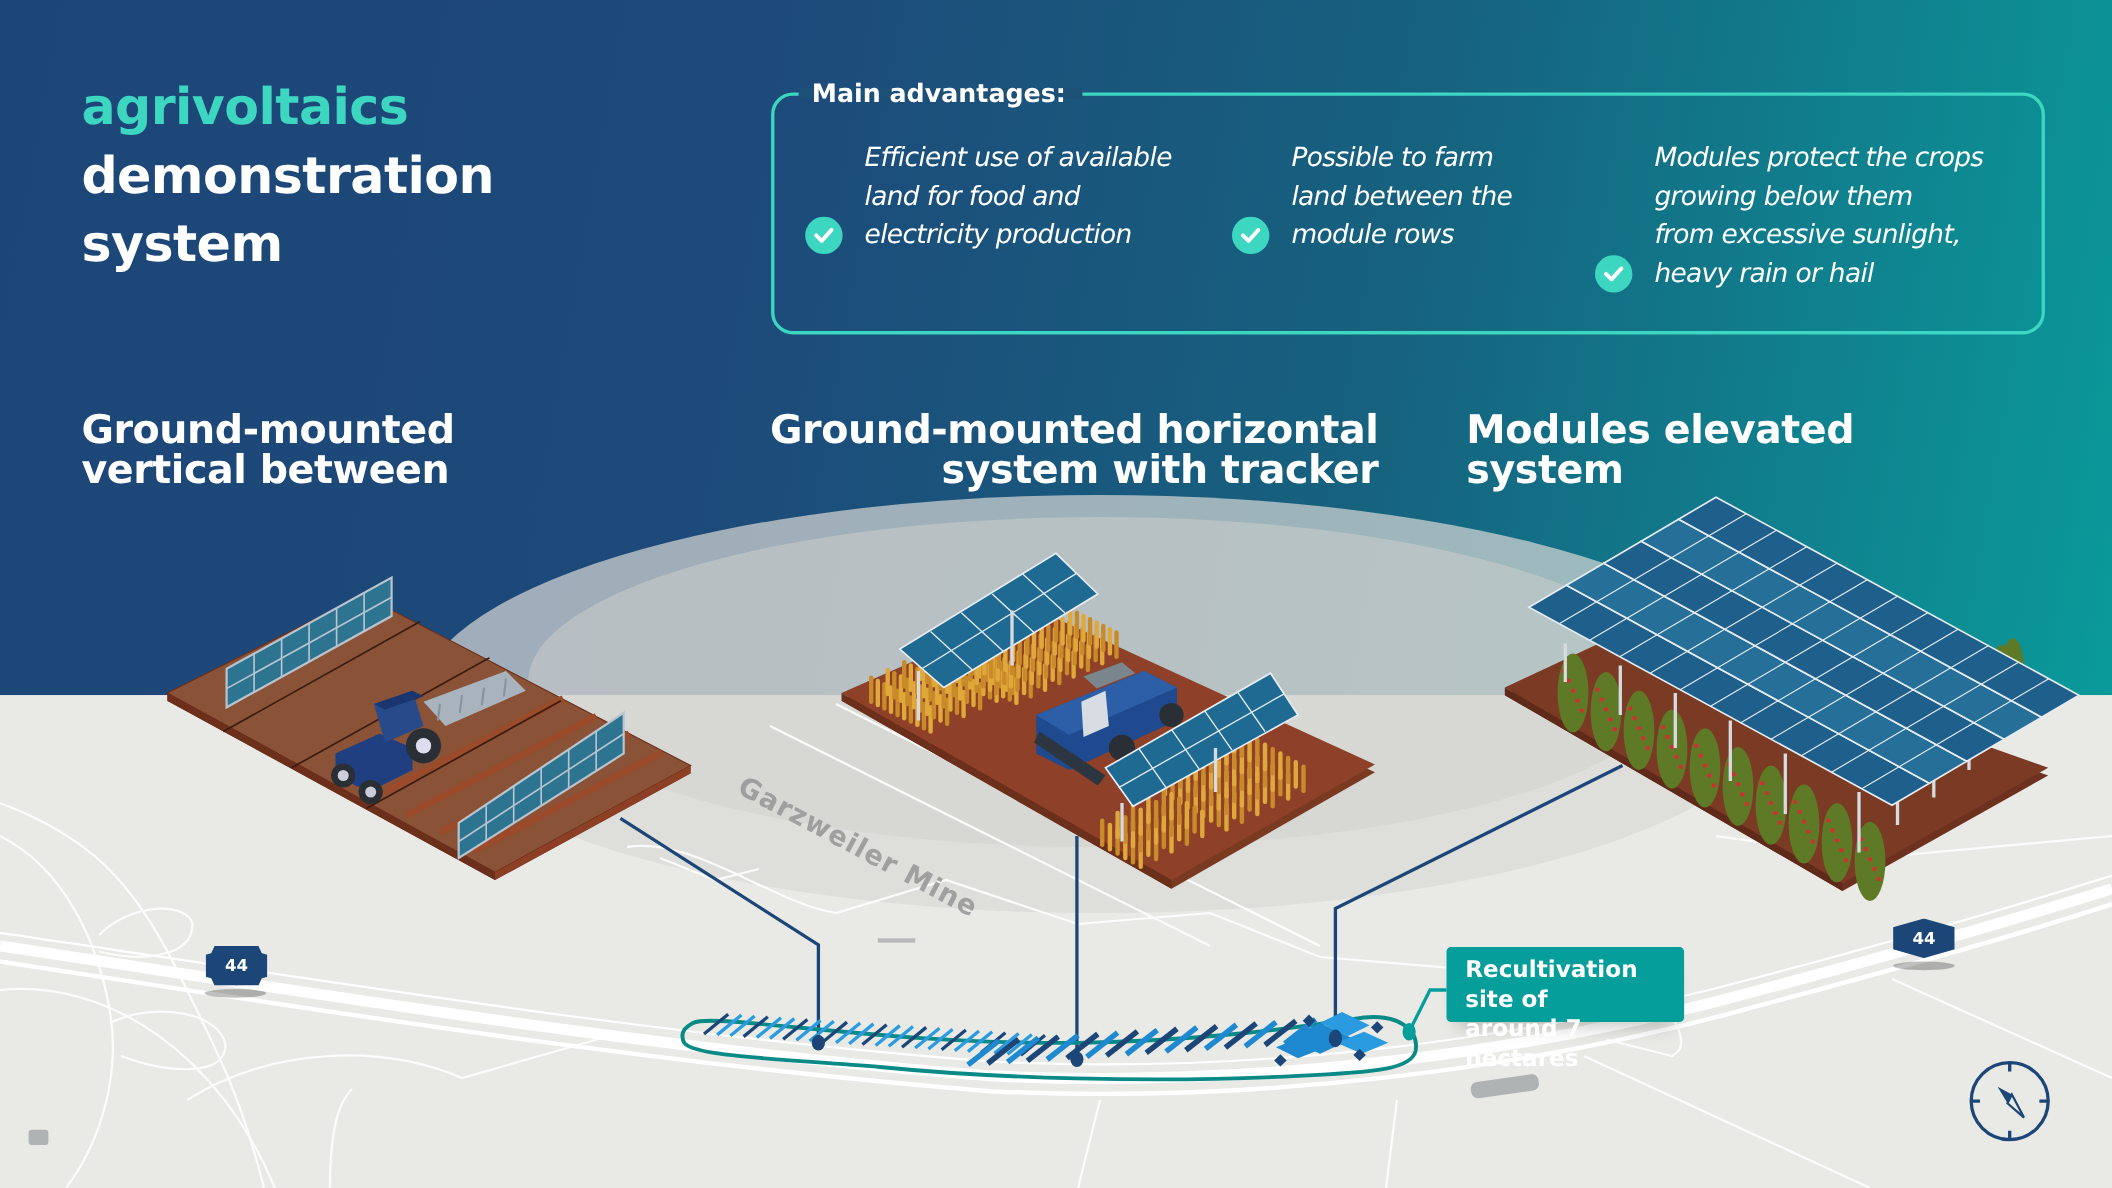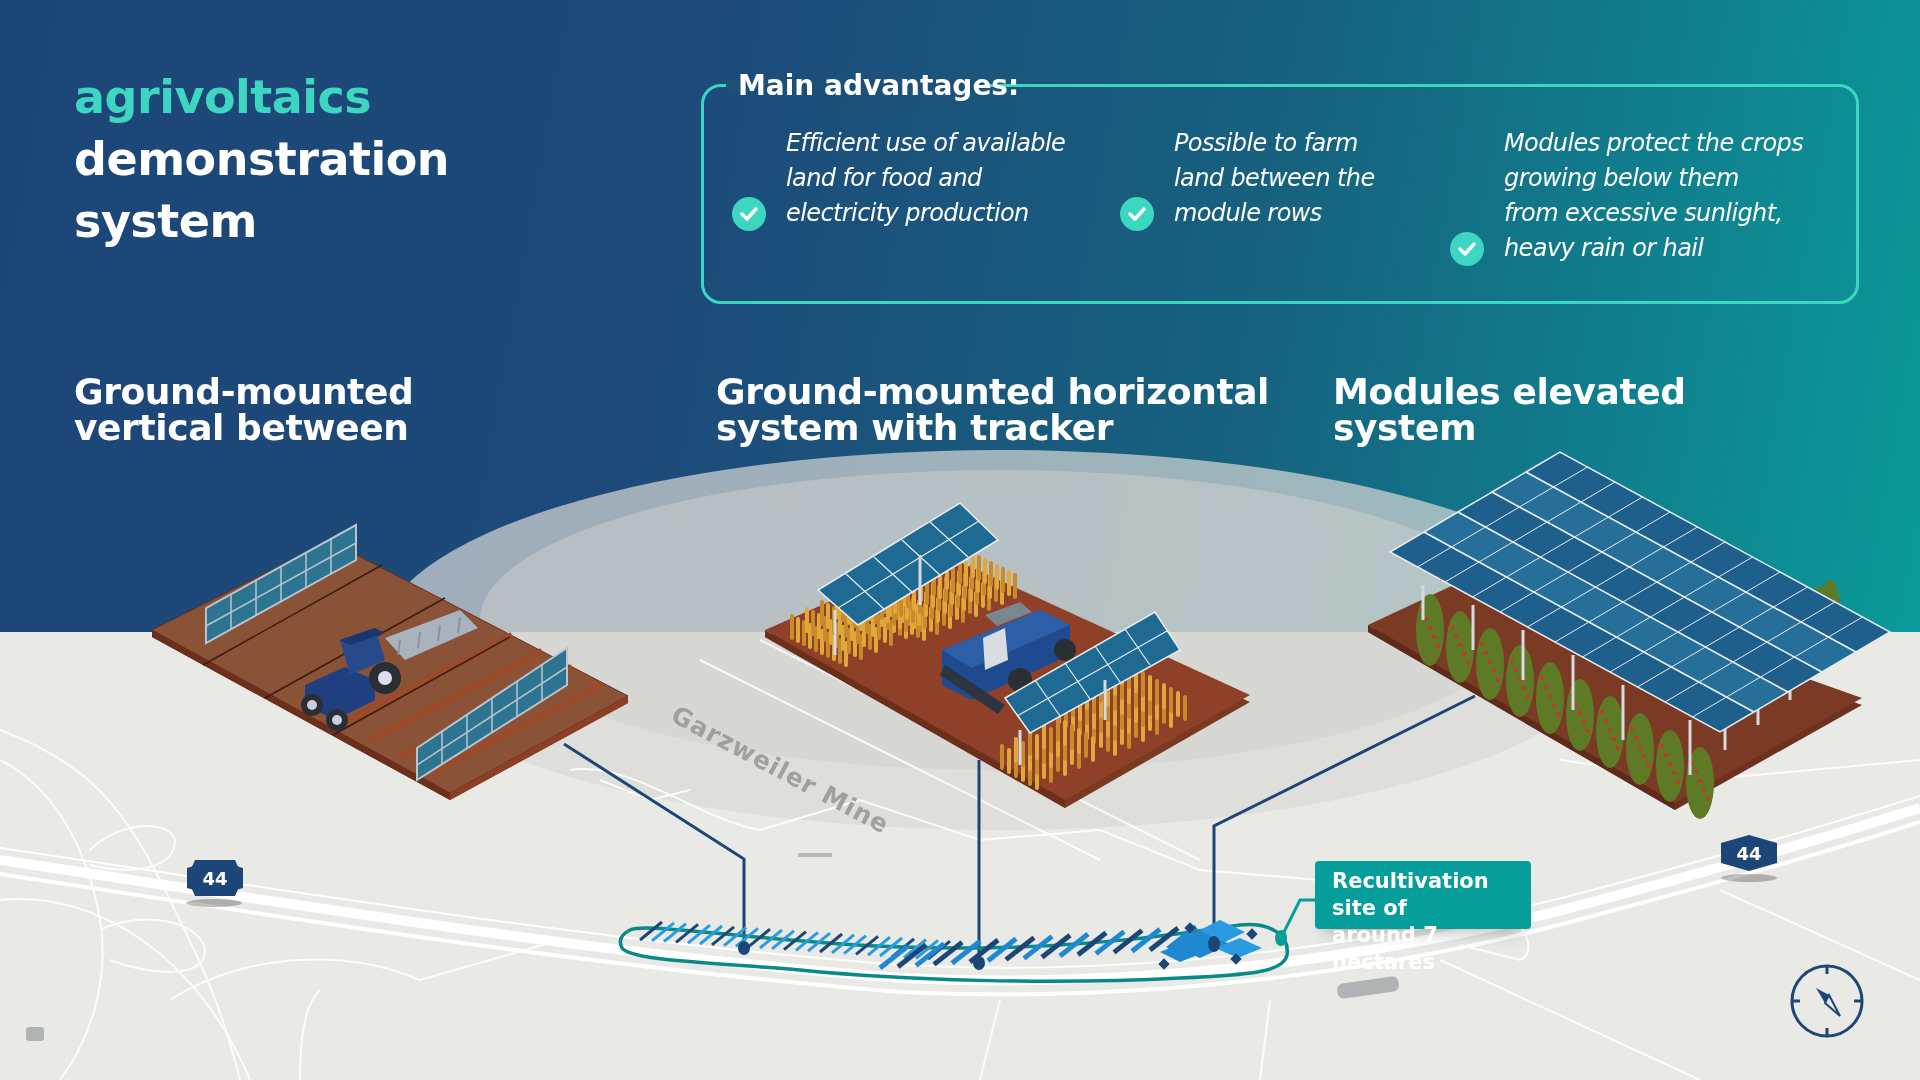--- a/index.html
+++ b/index.html
@@ -3,29 +3,29 @@
 <meta charset="utf-8">
 <style>
   html,body{margin:0;padding:0;}
   body{width:1920px;height:1080px;position:relative;overflow:hidden;font-family:"DejaVu Sans",sans-serif;background:#e8e8e5;}
   .top-band{position:absolute;left:0;top:0;width:1920px;height:632px;background:linear-gradient(100deg,#1c4677 0%,#1d4a7a 35%,#16627f 65%,#0a9a9a 100%);}
   .map{position:absolute;left:0;top:632px;width:1920px;height:448px;background:#e9e9e6;}
   .title{position:absolute;left:74px;top:66px;font-family:"DejaVu Sans",sans-serif;font-weight:bold;font-size:46px;line-height:62px;letter-spacing:-0.5px;}
   .title .accent{color:#3dd6c0;display:block;}
   .title .white{color:#ffffff;display:block;}
   .adv-box{position:absolute;left:701px;top:84px;width:1158px;height:220px;border:3px solid #3dd6c0;border-radius:20px;box-sizing:border-box;}
-  .adv-heading{position:absolute;left:730px;top:68px;padding:0 10px 0 8px;color:#fff;font-weight:bold;font-size:28px;line-height:36px;background:transparent;}
+  .adv-heading{position:absolute;left:730px;top:68px;padding:0 10px 0 8px;color:#fff;font-weight:bold;font-size:23px;line-height:36px;background:transparent;}
   .adv-heading-mask{position:absolute;left:726px;top:80px;height:10px;width:258px;background:#1c5077;}
   .adv-item{position:absolute;top:126px;display:flex;align-items:flex-end;}
   .check{width:34px;height:34px;border-radius:50%;background:#3dd6c0;flex:none;margin-top:8px;display:flex;align-items:center;justify-content:center;}
   .adv-text{margin-left:20px;color:#fff;font-style:italic;font-size:24px;line-height:35px;font-family:"DejaVu Sans",sans-serif;font-weight:300;letter-spacing:-0.6px;}
   .sec-head{position:absolute;top:374px;color:#fff;font-weight:bold;font-size:36px;line-height:36px;letter-spacing:-0.4px;}
   .illus{position:absolute;left:0;top:0;}
   .label-box{position:absolute;left:1315px;top:861px;width:216px;height:68px;background:#069e9a;border-radius:4px;color:#fff;font-weight:bold;font-size:21px;line-height:27px;padding:7px 0 0 17px;box-sizing:border-box;box-shadow:0 14px 16px -10px rgba(0,0,0,0.25);}
-  .shield{position:absolute;width:56px;height:36px;display:flex;align-items:center;justify-content:center;color:#fff;font-weight:bold;font-size:18px;}
+  .shield{position:absolute;width:56px;height:36px;display:flex;align-items:center;justify-content:center;color:#fff;font-weight:bold;font-size:15px;}
   .shield svg{position:absolute;left:0;top:0;}
   .shield span{position:relative;}
   .compass{position:absolute;left:1788px;top:962px;}
   .mine-label{position:absolute;left:680px;top:700px;transform:rotate(28deg);transform-origin:left top;color:#9a9a9a;font-weight:bold;font-size:25px;letter-spacing:1px;opacity:0.9;}
 </style>
 </head>
 <body>
 
 <div class="top-band"></div>
 <div class="map"></div>
@@ -655,21 +655,21 @@
     <div>growing below them</div>
     <div>from excessive sunlight,</div>
     <div>heavy rain or hail</div>
   </div>
 </div>
 
 <div class="sec-head" style="left:74px;">
   <div>Ground-mounted</div>
   <div>vertical between</div>
 </div>
-<div class="sec-head" style="left:716px;">
+<div class="sec-head" style="left:700px;text-align:right;">
   <div>Ground-mounted horizontal</div>
   <div>system with tracker</div>
 </div>
 <div class="sec-head" style="left:1333px;">
   <div>Modules elevated</div>
   <div>system</div>
 </div>
 
 <div class="shield" style="left:187px;top:860px;">
   <svg width="56" height="36">

